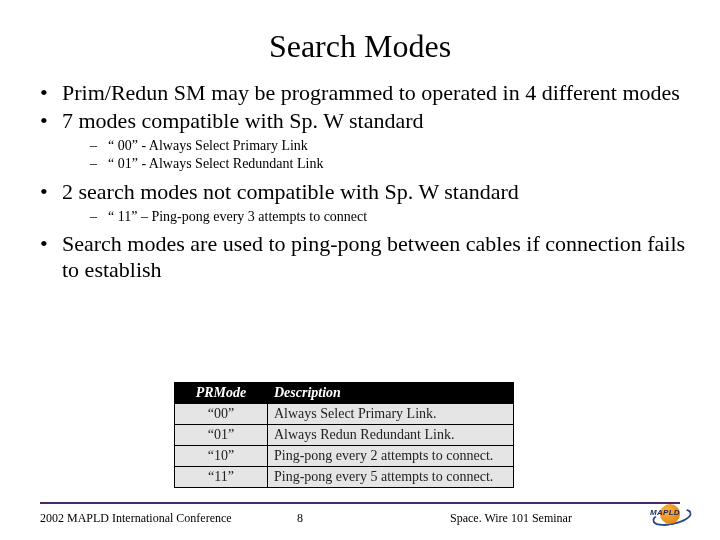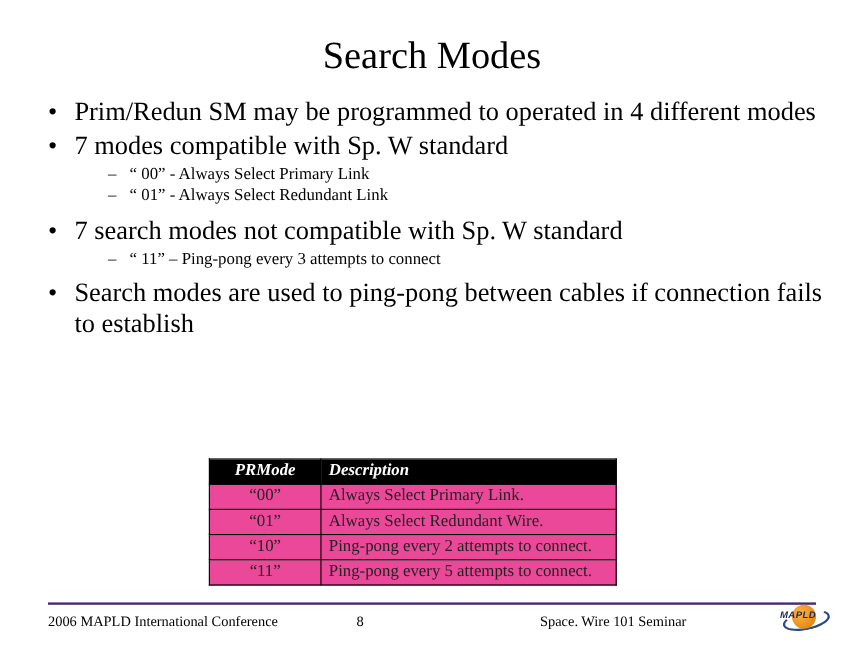--- a/index.html
+++ b/index.html
@@ -88,21 +88,21 @@
     font-weight: bold;
     font-style: italic;
     text-align: left;
     padding: 2px 6px;
     border: 1px solid #000;
   }
   .prtable td {
     border: 1px solid #000;
     padding: 2px 6px;
     color: #222;
-    background: #ec4899;
+    background: #e5e5e5;
   }
   .prtable td:first-child, .prtable th:first-child {
     width: 80px;
     text-align: center;
   }
   
   .footer-line {
     position: absolute;
     left: 40px;
     right: 40px;
@@ -166,21 +166,21 @@
     <ul class="level1">
       <li>Prim/Redun SM may be programmed to operated in 4 different modes</li>
       <li>
         <span>7 modes compatible with Sp. W standard</span>
         <ul class="level2">
           <li>“ 00” - Always Select Primary Link</li>
           <li>“ 01” - Always Select Redundant Link</li>
         </ul>
       </li>
       <li>
-        <span>7 search modes not compatible with Sp. W standard</span>
+        <span>2 search modes not compatible with Sp. W standard</span>
         <ul class="level2">
           <li>“ 11” – Ping-pong every 3 attempts to connect</li>
         </ul>
       </li>
       <li>Search modes are used to ping-pong between cables if connection fails to establish</li>
     </ul>
   </div>
 
   <div class="prtable">
     <table>
@@ -190,37 +190,37 @@
           <th>Description</th>
         </tr>
       </thead>
       <tbody>
         <tr>
           <td>“00”</td>
           <td>Always Select Primary Link.</td>
         </tr>
         <tr>
           <td>“01”</td>
-          <td>Always Select Redundant Wire.</td>
+          <td>Always Redun Redundant Link.</td>
         </tr>
         <tr>
           <td>“10”</td>
           <td>Ping-pong every 2 attempts to connect.</td>
         </tr>
         <tr>
           <td>“11”</td>
           <td>Ping-pong every 5 attempts to connect.</td>
         </tr>
       </tbody>
     </table>
   </div>
 
   <div class="footer-line"></div>
   <div class="footer">
-    <div class="fl">2006 MAPLD International Conference</div>
+    <div class="fl">2002 MAPLD International Conference</div>
     <div class="fc">8</div>
     <div class="fr">Space. Wire 101 Seminar</div>
   </div>
 
   <div class="logo">
     <div class="ring"></div>
     <div class="planet"></div>
     <div class="txt">MAPLD</div>
   </div>
 

